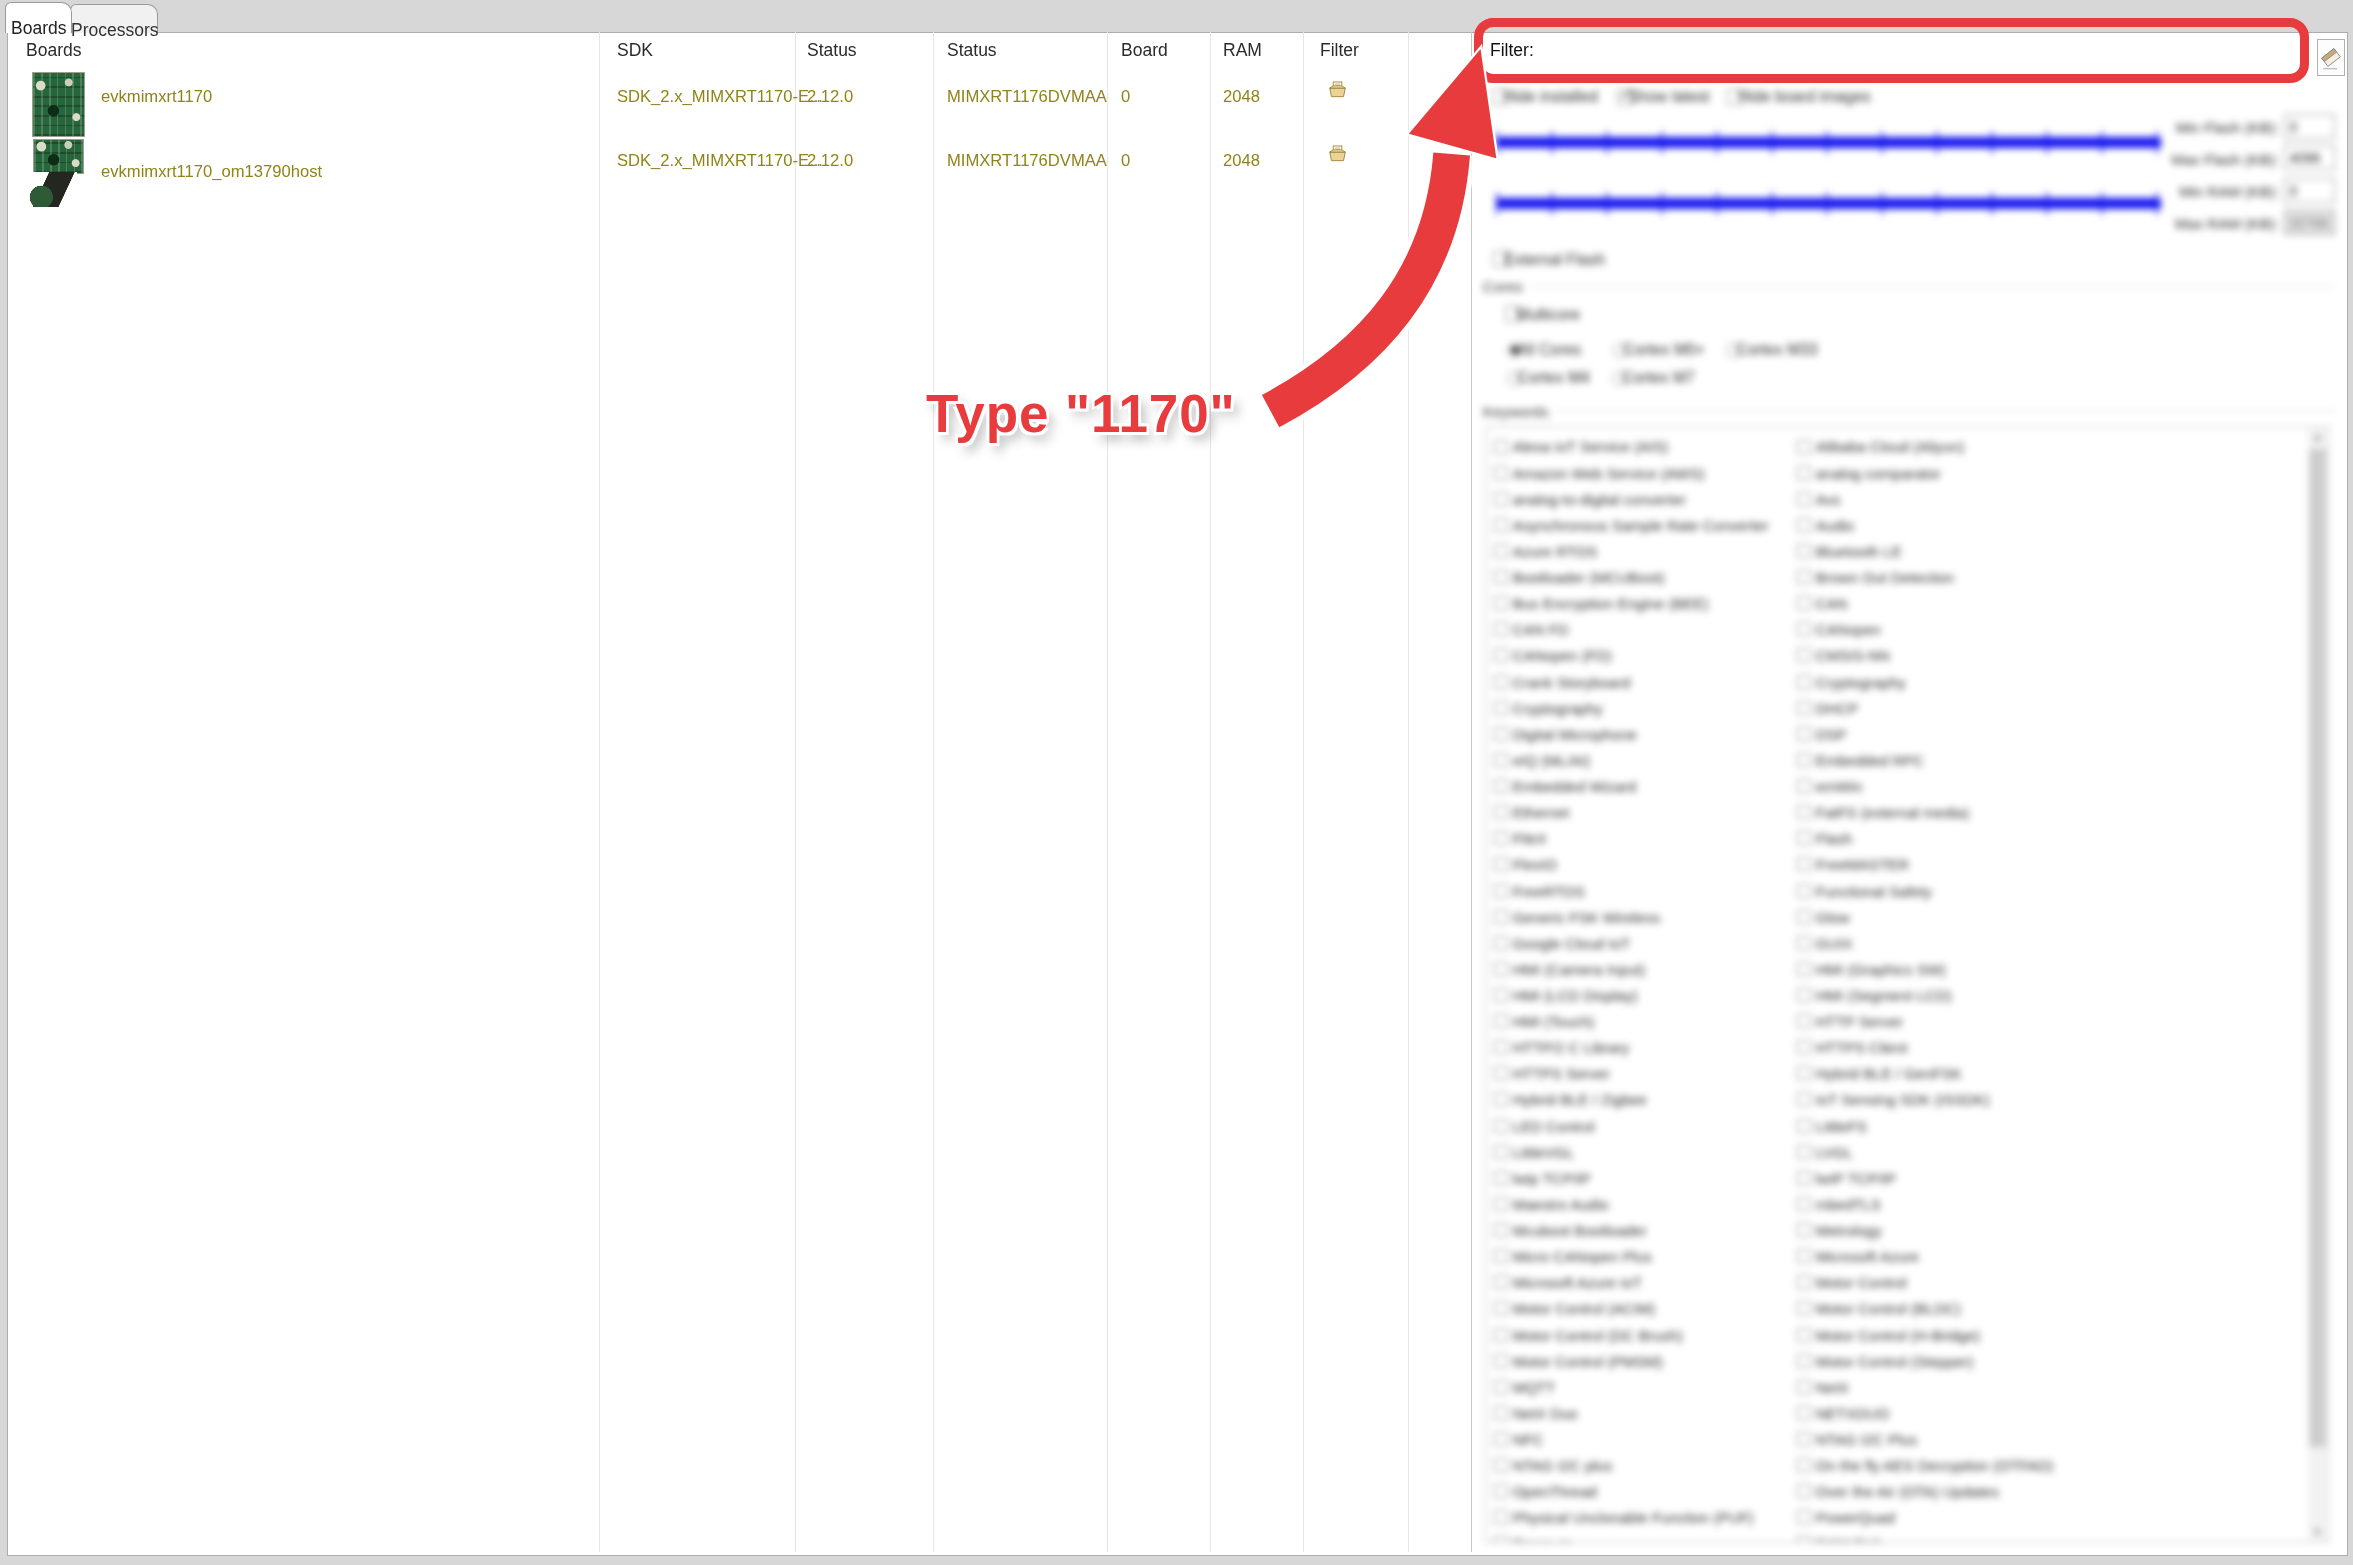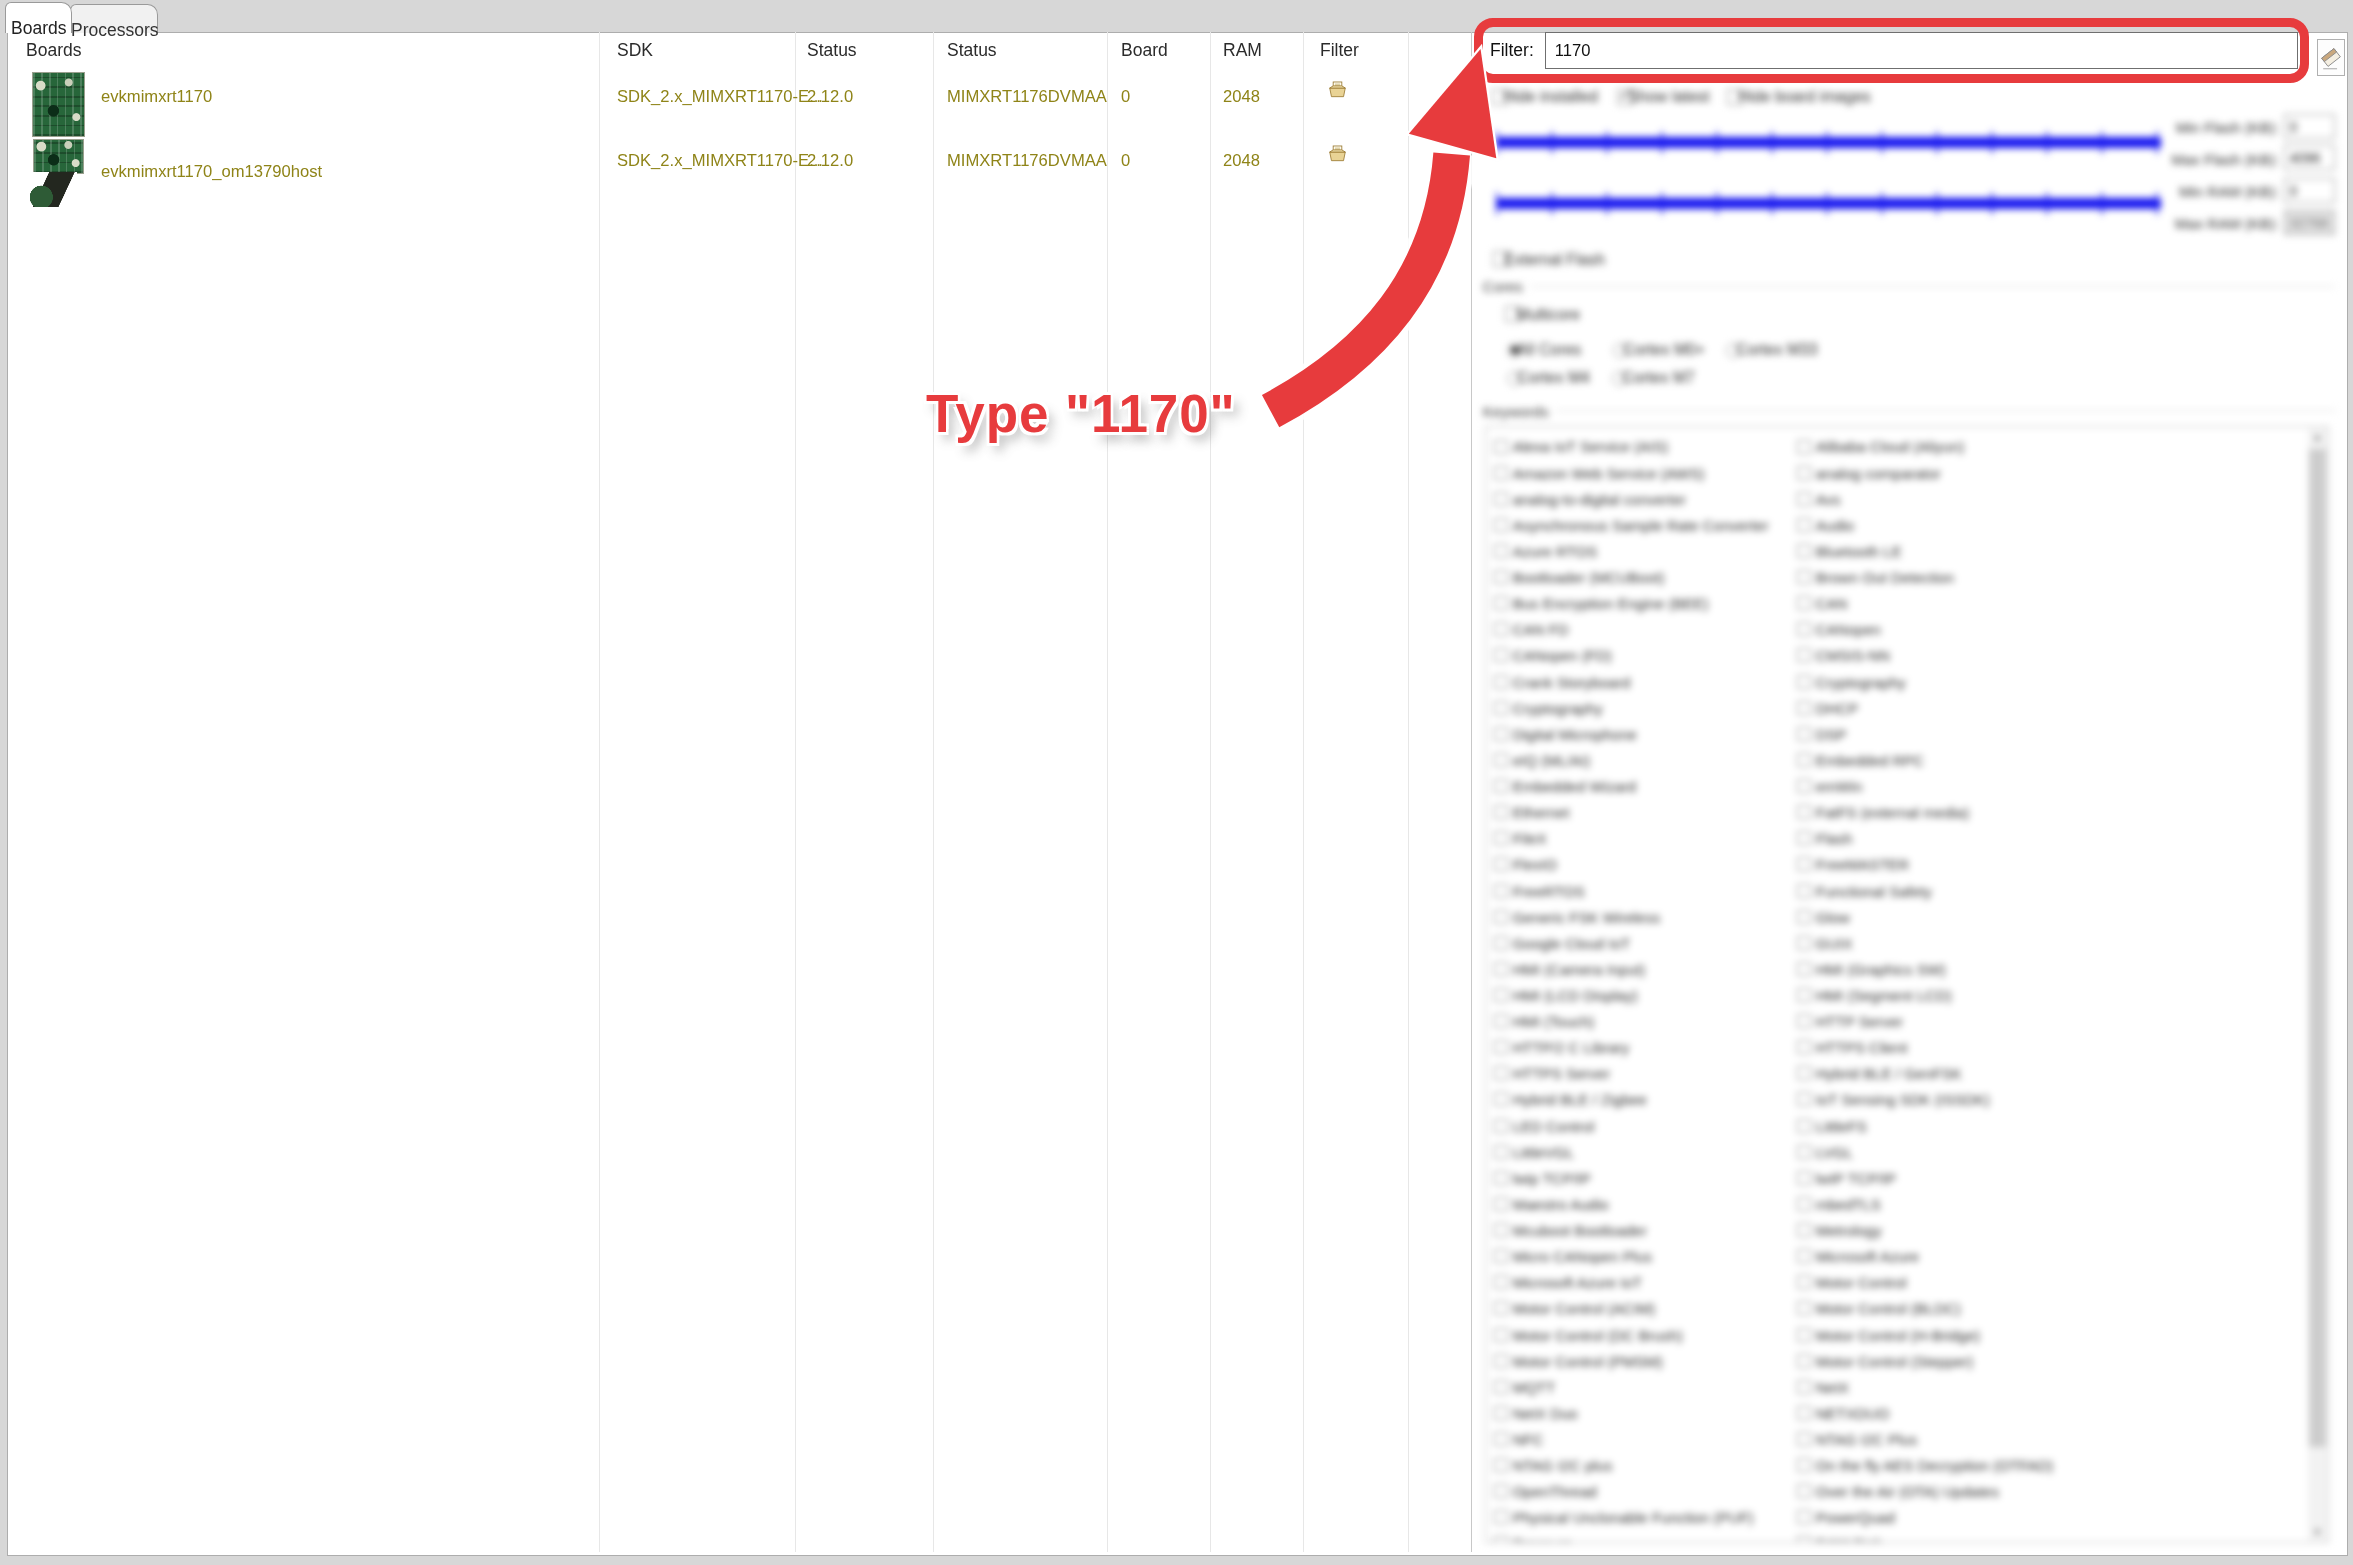--- a/index.html
+++ b/index.html
@@ -138,21 +138,20 @@
         <rect x="6" y="1" width="10" height="8" fill="#fffef4" stroke="#9c7c35"></rect>
         <line x1="8" y1="3.5" x2="14" y2="3.5" stroke="#c3ac66"></line>
         <line x1="8" y1="5.5" x2="14" y2="5.5" stroke="#c3ac66"></line>
         <path d="M2 8 L20 8 L18 18 L4 18 Z" fill="#e9d395" stroke="#9c7c35"></path>
         <path d="M2 8 L6 5.5 L16 5.5 L20 8 Z" fill="#f2e3ae" stroke="#9c7c35"></path>
       </svg>
     </div>
   </div>
 
   <div id="filterlabel">Filter:</div>
-  <input id="filterinput" type="text" value="1170" style="">
   <div id="clearbtn">
     <span>
       <svg width="26" height="35" viewBox="0 0 30 40">
         <g transform="rotate(-38 15 20)">
           <rect x="6" y="14" width="18" height="12" fill="#f5efe2" stroke="#8a8a8a"></rect>
           <rect x="6" y="14" width="18" height="5" fill="#caa87e" stroke="#8a8a8a"></rect>
         </g>
         <line x1="6" y1="33" x2="22" y2="33" stroke="#9a9a9a"></line>
       </svg>
     </span>

